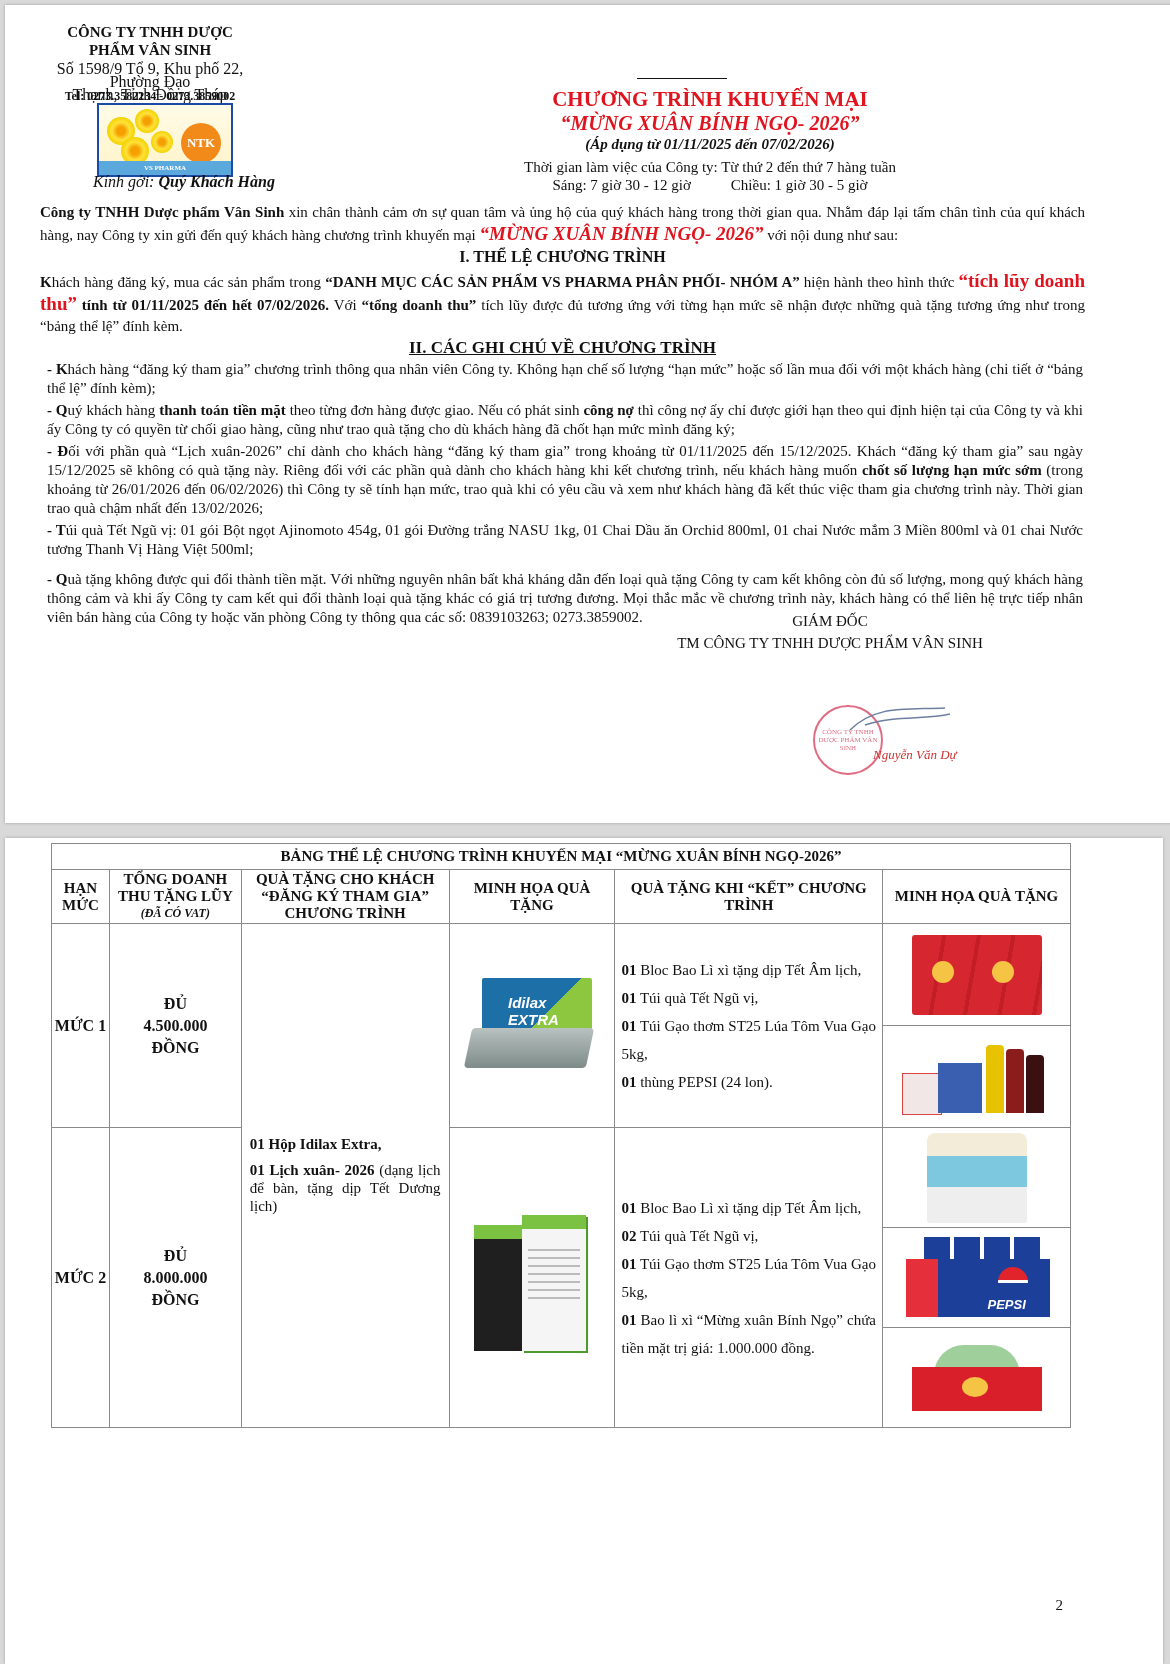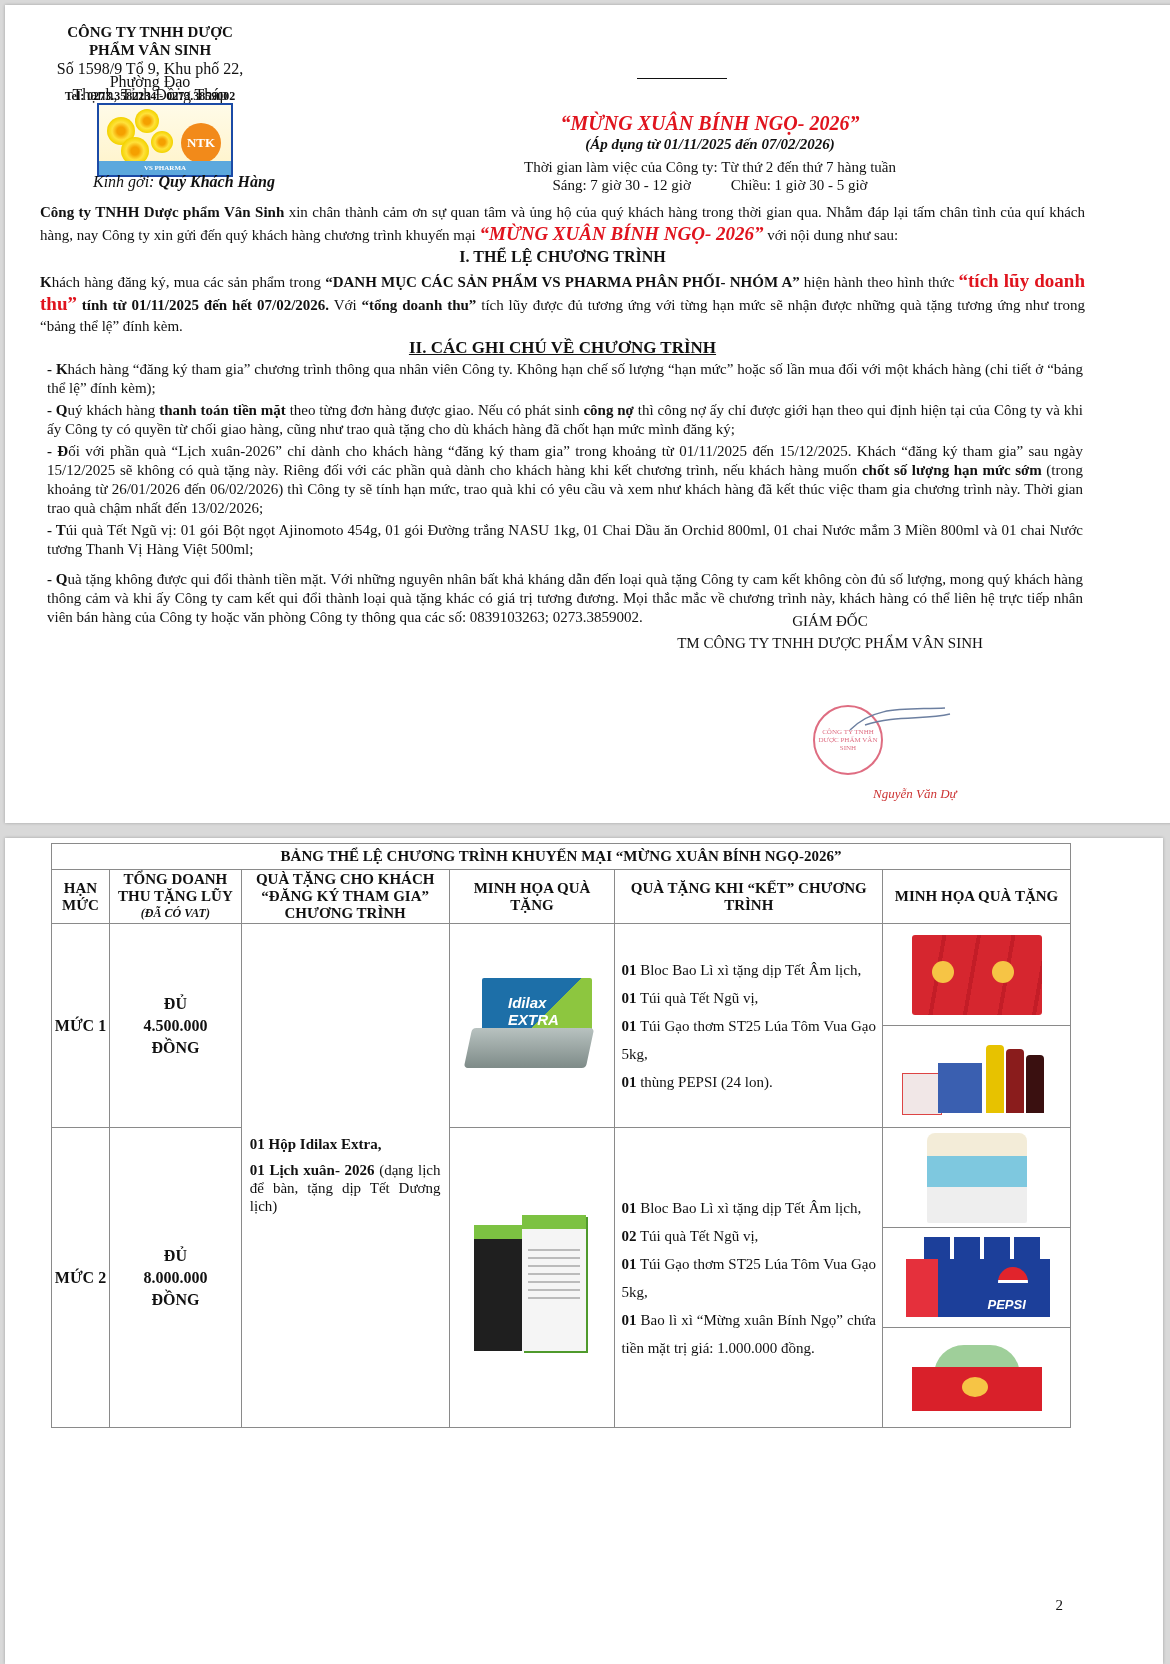--- a/index.html
+++ b/index.html
@@ -14,21 +14,21 @@
   .i { font-style:italic; }
   .red { color:#e0141e; }
   .t15 { font-size:15px; }
   .t16 { font-size:16px; }
   .para { font-size:15px; line-height:19px; text-align:justify; }
   .logo { border:2px solid #1b4aa6; background:linear-gradient(#fffbe8,#fff3c8); overflow:hidden; }
   .flower { position:absolute; width:28px; height:28px; border-radius:50%; background:radial-gradient(circle,#f5a000 20%,#ffe23a 45%,#f3d200 70%); }
   .ntk { position:absolute; left:76px; top:40px; width:46px; height:46px; border-radius:50%; background:#f28a1a; color:#fff; font-weight:bold; font-size:13px; text-align:center; line-height:46px; }
   .vsbar { position:absolute; left:0; bottom:0; width:100%; height:14px; background:#5ba8dd; color:#fff; font-size:7px; font-weight:bold; text-align:center; line-height:14px; }
   .stamp { position:absolute; left:810px; top:705px; width:66px; height:66px; border-radius:50%; border:2px solid #d9546c; color:#d9546c; font-size:7px; text-align:center; display:flex; align-items:center; justify-content:center; flex-direction:column; opacity:0.85; }
-  .sig { position:absolute; left:870px; top:740px; color:#c33; font-size:13px; font-style:italic;margin-top:39px; }
+  .sig { position:absolute; left:870px; top:740px; color:#c33; font-size:13px; font-style:italic; }
   
   table.rules { position:absolute; left:46px; top:5px; width:1020px; border-collapse:collapse; font-family:"Liberation Serif", serif; }
   table.rules td, table.rules th { border:1.5px solid #8a8a8a; vertical-align:middle; }
   table.rules th { font-weight:bold; font-size:15px; line-height:17px; text-align:center; }
   .gifts { font-size:15px; line-height:28px; text-align:justify; padding:0 6px; }
   .img-box { margin:0 auto; border-radius:3px; }
   .pageno { position:absolute; right:100px; bottom:50px; font-size:15px; }
 </style>
 </head>
 <body>
@@ -53,20 +53,21 @@
     <div class="ntk" style="left:82px;top:18px;width:40px;height:40px;line-height:40px;">NTK</div>
     <div class="vsbar">VS PHARMA</div>
   </div>
 
   <div class="abs i t16" style="left:88px;top:168px;">
     <span>Kính gởi: </span><span class="b">Quý Khách Hàng</span>
   </div>
 
   <div class="abs" style="left:632px;top:73px;width:90px;border-top:1.5px solid #111;"></div>
 
+  <div class="abs c b red" style="left:470px;top:82px;width:470px;font-size:21px;line-height:24px;">CHƯƠNG TRÌNH KHUYẾN MẠI</div>
   <div class="abs c b i red" style="left:470px;top:106px;width:470px;font-size:20px;line-height:24px;">“MỪNG XUÂN BÍNH NGỌ- 2026”</div>
   <div class="abs c b i t15" style="left:470px;top:131px;width:470px;">(Áp dụng từ 01/11/2025 đến 07/02/2026)</div>
   <div class="abs c t15" style="left:470px;top:153px;width:470px;line-height:18px;">
     <div>Thời gian làm việc của Công ty: Từ thứ 2 đến thứ 7 hàng tuần</div>
     <div><span>Sáng: 7 giờ 30 - 12 giờ</span><span style="display:inline-block;width:40px;"></span><span>Chiều: 1 giờ 30 - 5 giờ</span></div>
   </div>
 
   <div class="abs para" style="left:35px;top:197px;width:1045px;line-height:21px;">
     <span class="b">Công ty TNHH Dược phẩm Vân Sinh</span><span> xin chân thành cảm ơn sự quan tâm và ủng hộ của quý khách hàng trong thời gian qua. Nhằm đáp lại tấm chân tình của quí khách hàng, nay Công ty xin gửi đến quý khách hàng chương trình khuyến mại </span><span class="b i red" style="font-size:19px;">“MỪNG XUÂN BÍNH NGỌ- 2026”</span><span> với nội dung như sau:</span>
   </div>

